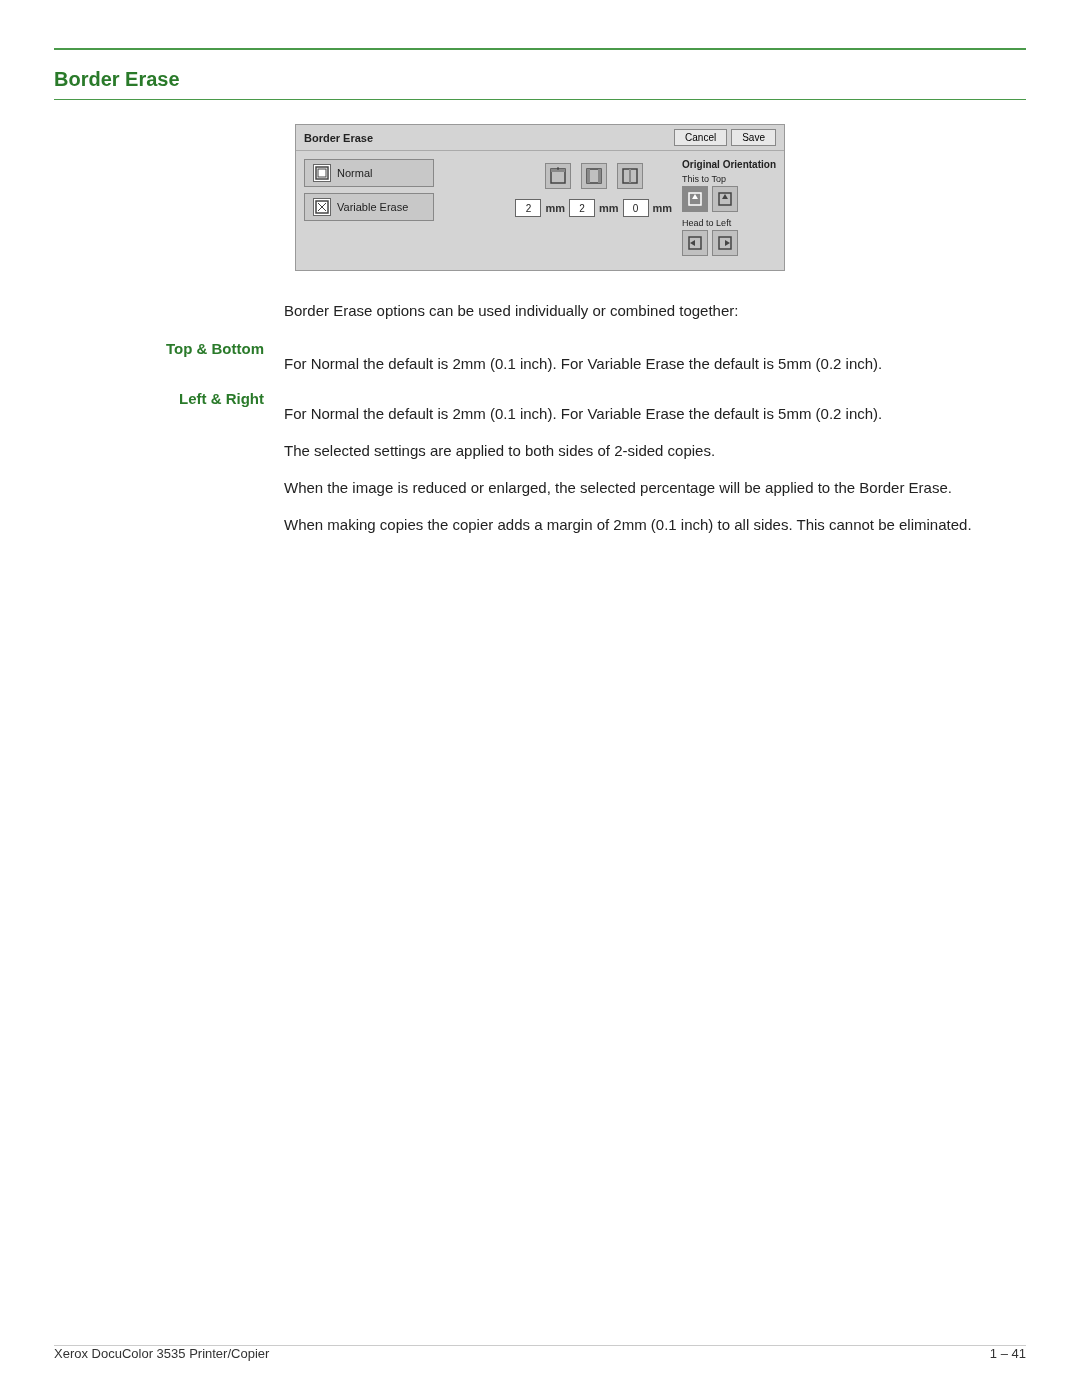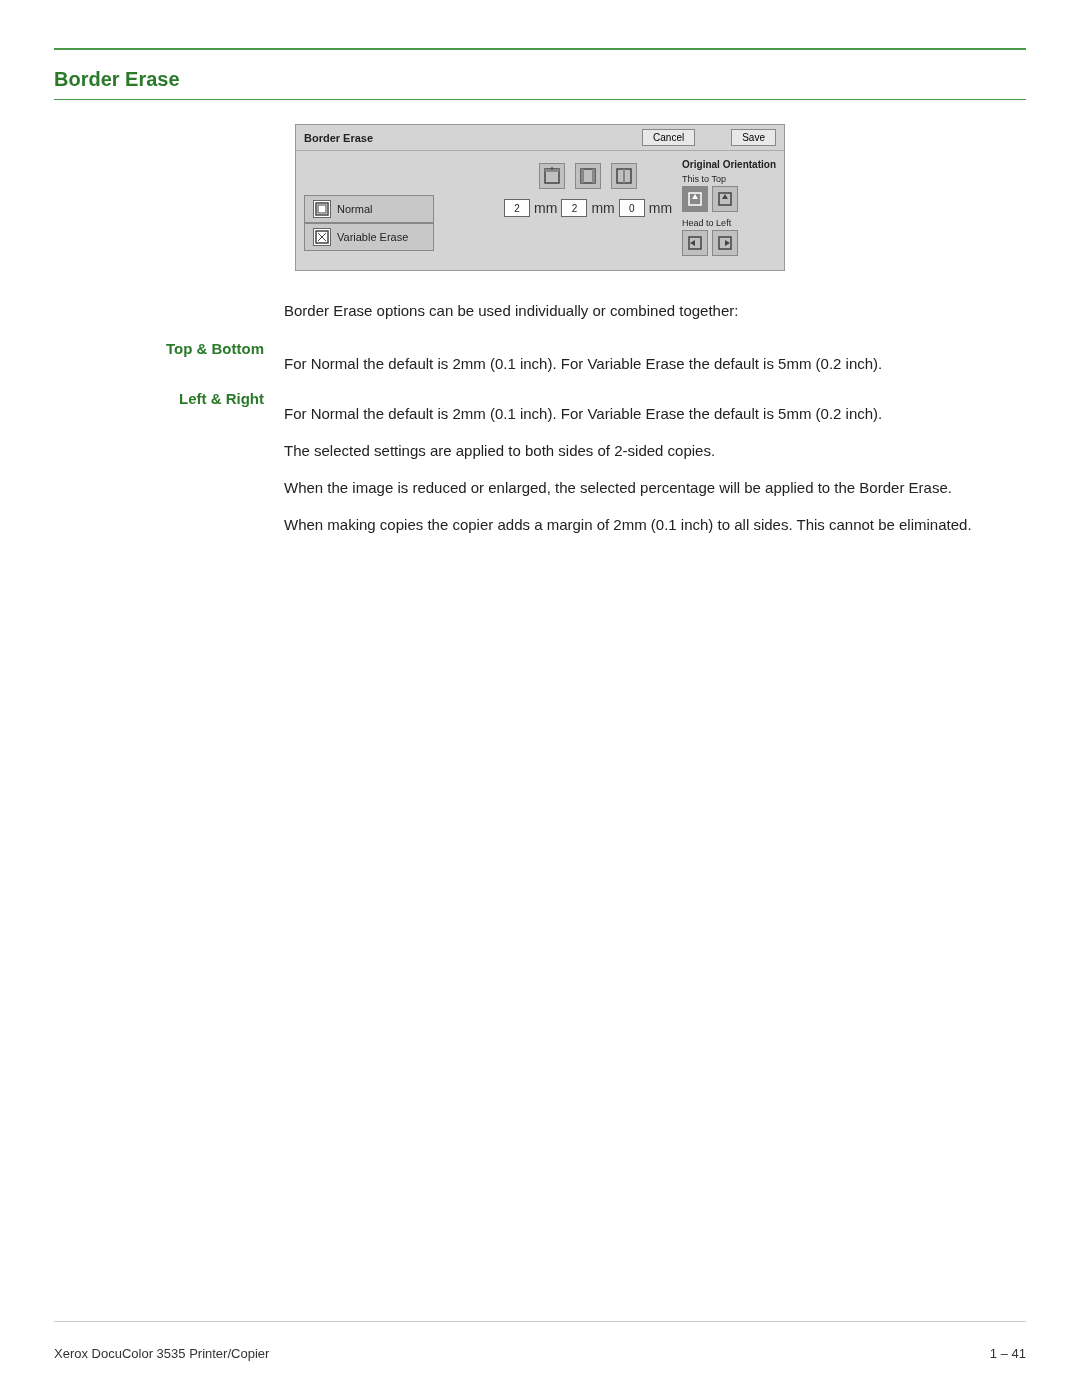--- a/index.html
+++ b/index.html
@@ -61,40 +61,39 @@
       display: flex;
       gap: 4px;
     }
 
     .dialog-btn {
       background: #e8e8e8;
       border: 1px solid #888;
       padding: 2px 10px;
       font-size: 10px;
       cursor: pointer;
-      margin-left: 32px;
     }
 
     .dialog-body {
       padding: 8px;
       display: flex;
       gap: 10px;
     }
 
     .dialog-left {
       display: flex;
       flex-direction: column;
       gap: 6px;
       flex: 1;
     }
 
     .dialog-options {
       display: flex;
       flex-direction: column;
-      margin-top: 36px;
+      gap: 6px;
     }
 
     .dialog-option {
       display: flex;
       align-items: center;
       gap: 6px;
       background: #c8c8c8;
       border: 1px solid #888;
       padding: 4px 8px;
       width: 130px;
@@ -148,22 +147,23 @@
       background: #fff;
       border: 1px solid #666;
       text-align: center;
       font-size: 10px;
       display: flex;
       align-items: center;
       justify-content: center;
     }
 
     .mm-label {
-      font-size: 14px;
+      font-size: 11px;
       color: #333;
+      font-weight: bold;
     }
 
     .dialog-right {
       display: flex;
       flex-direction: column;
       align-items: flex-start;
       font-size: 10px;
     }
 
     .orientation-title {
@@ -239,21 +239,21 @@
       font-size: 15px;
     }
 
     
     .footer {
       position: absolute;
       bottom: 36px;
       left: 54px;
       right: 54px;
       border-top: 1px solid #ccc;
-      padding-top: 24px;
+      padding-top: 0;
       display: flex;
       justify-content: space-between;
       align-items: center;
       font-size: 13px;
       color: #333;
     }
   </style>
 </head>
 <body>
 

